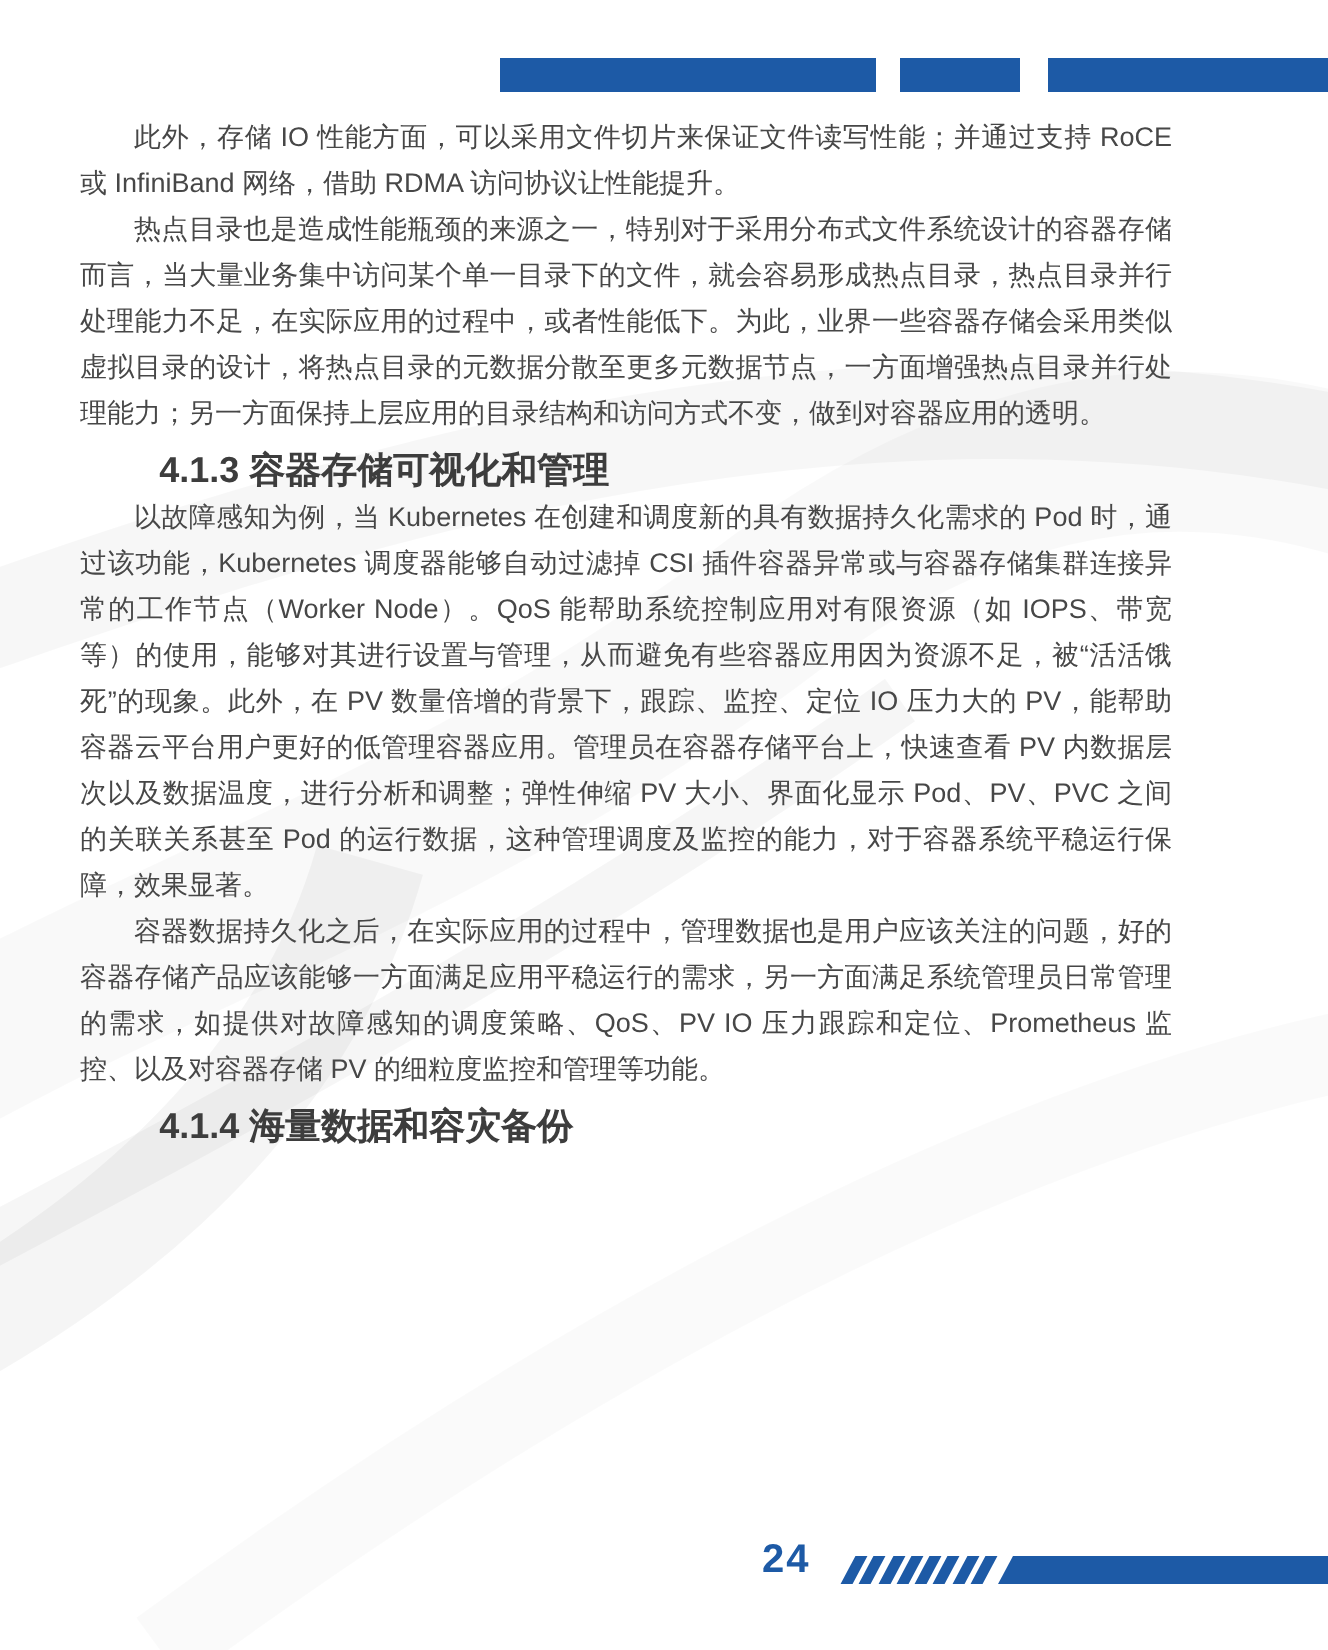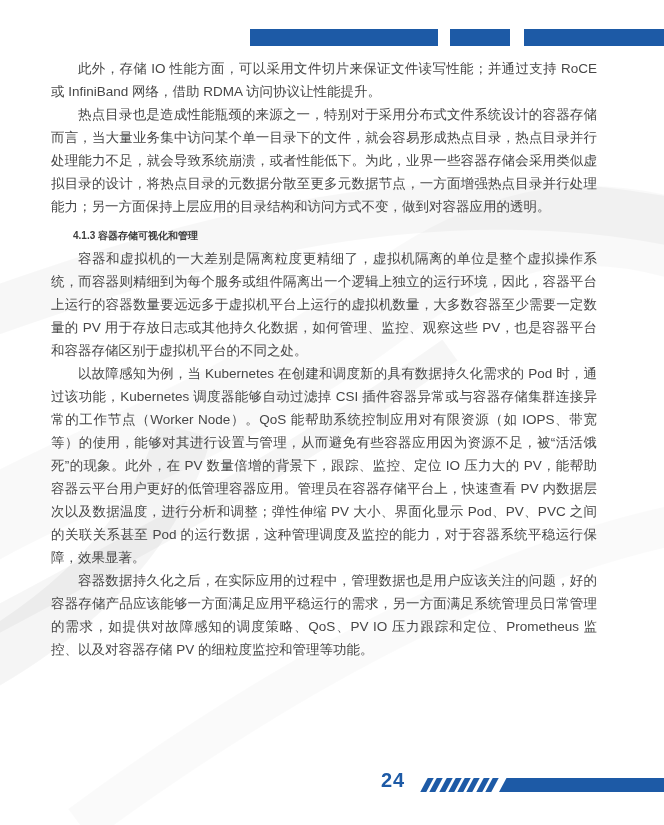--- a/index.html
+++ b/index.html
@@ -17,32 +17,32 @@
 
   
   .bar { position: absolute; top: 29px; height: 17px; background: #1d5aa6; }
   .bar1 { left: 250px; width: 188px; }
   .bar2 { left: 450px; width: 60px; }
   .bar3 { left: 524px; width: 140px; }
 
   
   .content {
     position: absolute;
-    left: 51px; top: 57px;
+    left: 40px; top: 57px;
     width: 546px;
     color: #474747;
     font-size: 13.5px;
     line-height: 23px;
     text-align: justify;
     text-justify: inter-ideograph;
   }
   .para { margin: 0; text-indent: 2em; }
   .heading {
     margin: 6px 0 0 0;
-    font-size: 10px;
+    font-size: 18px;
     line-height: 23px;
     font-weight: bold;
     color: #3d3d3d;
     text-indent: 2.2em;
   }
 
   
   .footer { position: absolute; left: 0; top: 765px; width: 664px; height: 35px; }
   .pagenum {
     position: absolute; left: 381px; top: 4px;
@@ -77,25 +77,25 @@
     <path d="M -100 705 C 40 645, 150 555, 185 430" fill="none" stroke="#000000" stroke-opacity="0.040" stroke-width="55"></path>
     <path d="M 80 825 C 250 700, 480 560, 700 520" fill="none" stroke="#000000" stroke-opacity="0.020" stroke-width="40"></path>
   </svg>
 
   <div class="bar bar1"></div>
   <div class="bar bar2"></div>
   <div class="bar bar3"></div>
 
   <div class="content">
     <p class="para">此外，存储 IO 性能方面，可以采用文件切片来保证文件读写性能；并通过支持 RoCE 或 InfiniBand 网络，借助 RDMA 访问协议让性能提升。</p>
-    <p class="para">热点目录也是造成性能瓶颈的来源之一，特别对于采用分布式文件系统设计的容器存储而言，当大量业务集中访问某个单一目录下的文件，就会容易形成热点目录，热点目录并行处理能力不足，就会导致系统崩溃，或者性能低下。为此，业界一些容器存储会采用类似虚拟目录的设计，将热点目录的元数据分散至更多元数据节点，一方面增强热点目录并行处理能力；另一方面保持上层应用的目录结构和访问方式不变，做到对容器应用的透明。</p>
+    <p class="para">热点目录也是造成性能瓶颈的来源之一，特别对于采用分布式文件系统设计的容器存储而言，当大量业务集中访问某个单一目录下的文件，就会容易形成热点目录，热点目录并行处理能力不足，在实际应用的过程中，或者性能低下。为此，业界一些容器存储会采用类似虚拟目录的设计，将热点目录的元数据分散至更多元数据节点，一方面增强热点目录并行处理能力；另一方面保持上层应用的目录结构和访问方式不变，做到对容器应用的透明。</p>
     <h3 class="heading">4.1.3 容器存储可视化和管理</h3>
-    <p class="para">容器和虚拟机的一大差别是隔离粒度更精细了，虚拟机隔离的单位是整个虚拟操作系统，而容器则精细到为每个服务或组件隔离出一个逻辑上独立的运行环境，因此，容器平台上运行的容器数量要远远多于虚拟机平台上运行的虚拟机数量，大多数容器至少需要一定数量的 PV 用于存放日志或其他持久化数据，如何管理、监控、观察这些 PV，也是容器平台和容器存储区别于虚拟机平台的不同之处。</p>
     <p class="para">以故障感知为例，当 Kubernetes 在创建和调度新的具有数据持久化需求的 Pod 时，通过该功能，Kubernetes 调度器能够自动过滤掉 CSI 插件容器异常或与容器存储集群连接异常的工作节点（Worker Node）。QoS 能帮助系统控制应用对有限资源（如 IOPS、带宽等）的使用，能够对其进行设置与管理，从而避免有些容器应用因为资源不足，被“活活饿死”的现象。此外，在 PV 数量倍增的背景下，跟踪、监控、定位 IO 压力大的 PV，能帮助容器云平台用户更好的低管理容器应用。管理员在容器存储平台上，快速查看 PV 内数据层次以及数据温度，进行分析和调整；弹性伸缩 PV 大小、界面化显示 Pod、PV、PVC 之间的关联关系甚至 Pod 的运行数据，这种管理调度及监控的能力，对于容器系统平稳运行保障，效果显著。</p>
     <p class="para">容器数据持久化之后，在实际应用的过程中，管理数据也是用户应该关注的问题，好的容器存储产品应该能够一方面满足应用平稳运行的需求，另一方面满足系统管理员日常管理的需求，如提供对故障感知的调度策略、QoS、PV IO 压力跟踪和定位、Prometheus 监控、以及对容器存储 PV 的细粒度监控和管理等功能。</p>
+    <h3 class="heading">4.1.4 海量数据和容灾备份</h3>
   </div>
 
   <div class="footer">
     <span class="pagenum">24</span>
     <div class="slashes">
       <span class="stripe"></span>
       <span class="stripe"></span>
       <span class="stripe"></span>
       <span class="stripe"></span>
       <span class="stripe"></span>

